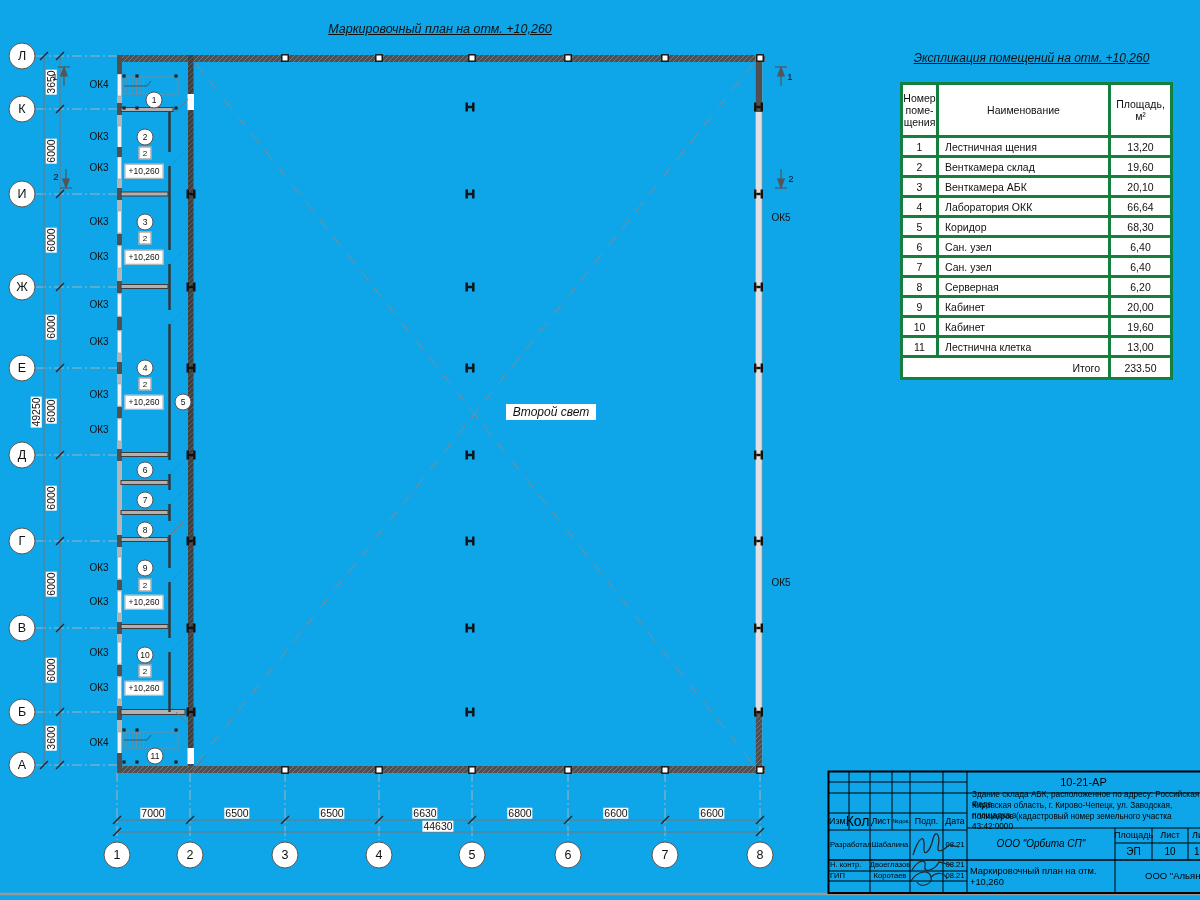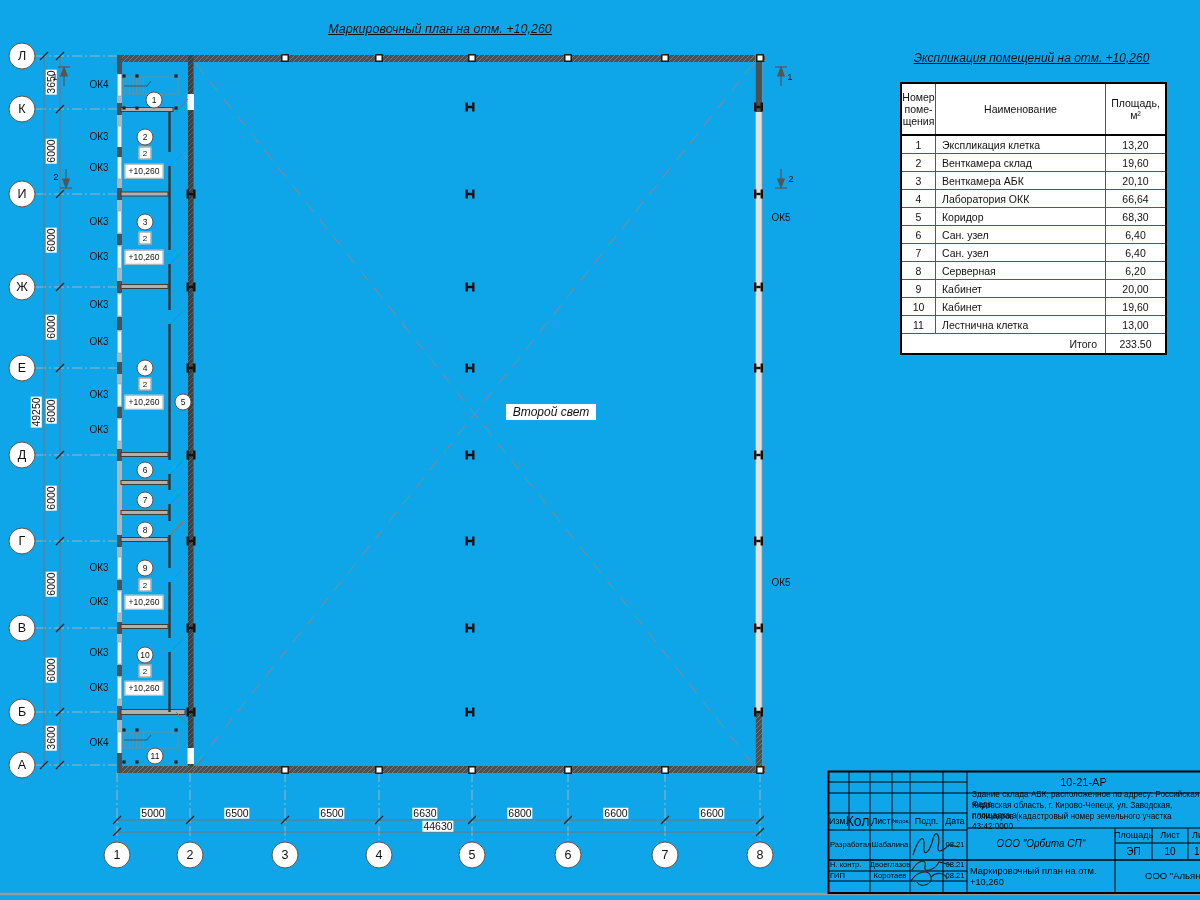--- a/index.html
+++ b/index.html
@@ -22,21 +22,21 @@
   .smark{font-size:9.5px;}
   .title-main{position:absolute;left:260px;top:22px;width:360px;text-align:center;z-index:2;
               font-style:italic;font-size:12.5px;text-decoration:underline;}
   .second-light{position:absolute;left:506px;top:404px;width:90px;text-align:center;z-index:2;
                 font-style:italic;font-size:12px;background:#fff;padding:1px 0;}
   
   #schedule-title{position:absolute;left:900px;top:51px;width:263px;text-align:center;z-index:2;
                   font-style:italic;font-size:12px;text-decoration:underline;}
   #schedule{position:absolute;left:900px;top:82px;z-index:2;border-collapse:collapse;
             border:2px solid #000;table-layout:fixed;width:263px;background:#fff;}
-  #schedule th,#schedule td{border:1px solid #15803d;font-weight:normal;padding:0;}
+  #schedule th,#schedule td{border:3px solid #15803d;font-weight:normal;padding:0;}
   #schedule thead th{height:50px;font-size:10.5px;white-space:pre-line;border-bottom:2px solid #000;}
   #schedule td{height:17px;font-size:10.5px;text-align:center;}
   #schedule td.c-name{text-align:left;padding-left:6px;}
   #schedule .total-row td{height:19px;border-top:1.5px solid #000;}
   #schedule .total-row td.t-label{text-align:right;padding-right:8px;}
   .c-num{width:33px;} .c-name{width:169px;} .c-area{width:59px;}
   
   .sc{position:absolute;display:flex;align-items:center;justify-content:center;
       z-index:2;color:#000;line-height:1.15;text-align:left;}
   .sc.left{justify-content:flex-start;text-align:left;}
@@ -349,21 +349,21 @@
       <div class="pl dim vdim" style="left: 51px; top: 82px;">3650</div>
       <div class="pl dim vdim" style="left: 51px; top: 151px;">6000</div>
       <div class="pl dim vdim" style="left: 51px; top: 240px;">6000</div>
       <div class="pl dim vdim" style="left: 51px; top: 327px;">6000</div>
       <div class="pl dim vdim" style="left: 51px; top: 411px;">6000</div>
       <div class="pl dim vdim" style="left: 51px; top: 498px;">6000</div>
       <div class="pl dim vdim" style="left: 51px; top: 584px;">6000</div>
       <div class="pl dim vdim" style="left: 51px; top: 670px;">6000</div>
       <div class="pl dim vdim" style="left: 51px; top: 738px;">3600</div>
       <div class="pl dim vdim" style="left: 36px; top: 412px;">49250</div>
-      <div class="pl dim" style="left: 153px; top: 813px;">5000</div>
+      <div class="pl dim" style="left: 153px; top: 813px;">7000</div>
       <div class="pl dim" style="left: 237px; top: 813px;">6500</div>
       <div class="pl dim" style="left: 332px; top: 813px;">6500</div>
       <div class="pl dim" style="left: 425px; top: 813px; text-align: right;">6630</div>
       <div class="pl dim" style="left: 520px; top: 813px;">6800</div>
       <div class="pl dim" style="left: 616px; top: 813px;">6600</div>
       <div class="pl dim" style="left: 712px; top: 813px;">6600</div>
       <div class="pl dim" style="left: 438px; top: 826px;">44630</div>
       <div class="pl wlabel" style="left: 99px; top: 85px;">ОК4</div>
       <div class="pl wlabel" style="left: 99px; top: 137px;">ОК3</div>
       <div class="pl wlabel" style="left: 99px; top: 168px;">ОК3</div>
@@ -415,21 +415,21 @@
 поме-
 щения</th>
       <th class="c-name">Наименование</th>
       <th class="c-area">Площадь,
 м²</th>
     </tr>
   </thead>
   <tbody id="schedule-body">
         <tr>
           <td class="c-num">1</td>
-          <td class="c-name">Экспликация клетка</td>
+          <td class="c-name">Лестничная щения</td>
           <td class="c-area">13,20</td>
         </tr>
         <tr>
           <td class="c-num">2</td>
           <td class="c-name">Венткамера склад</td>
           <td class="c-area">19,60</td>
         </tr>
         <tr>
           <td class="c-num">3</td>
           <td class="c-name">Венткамера АБК</td>

